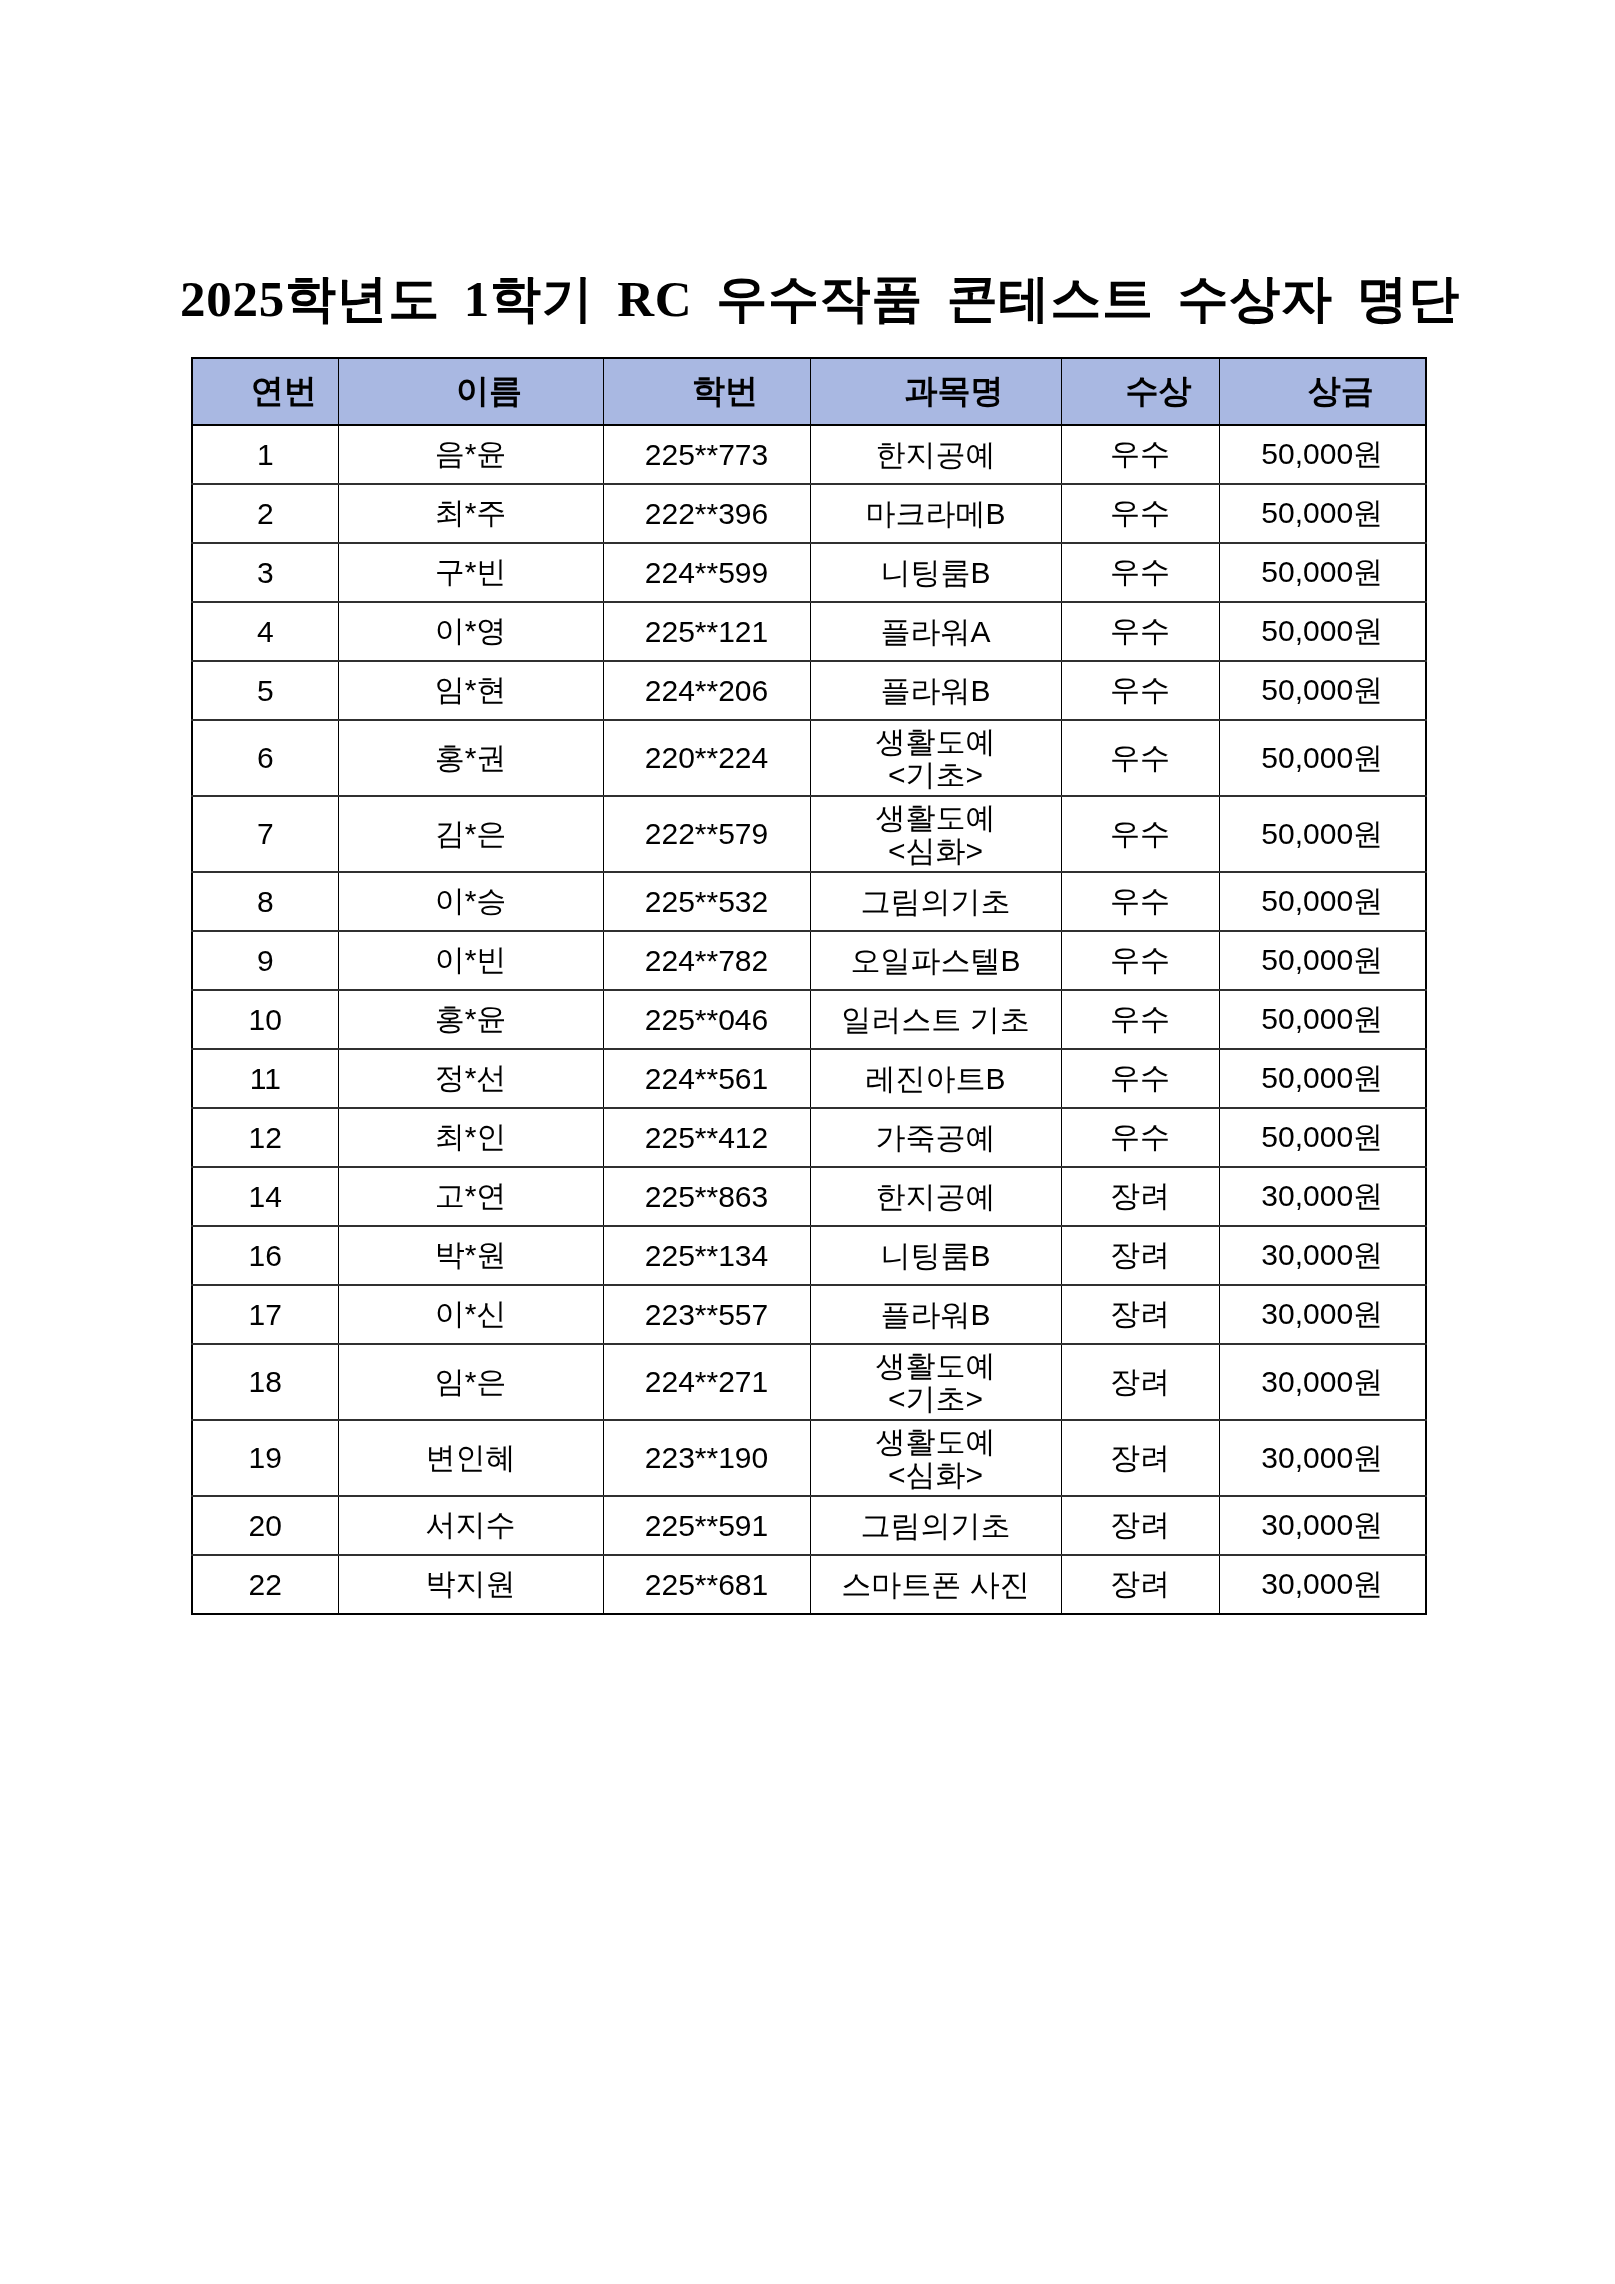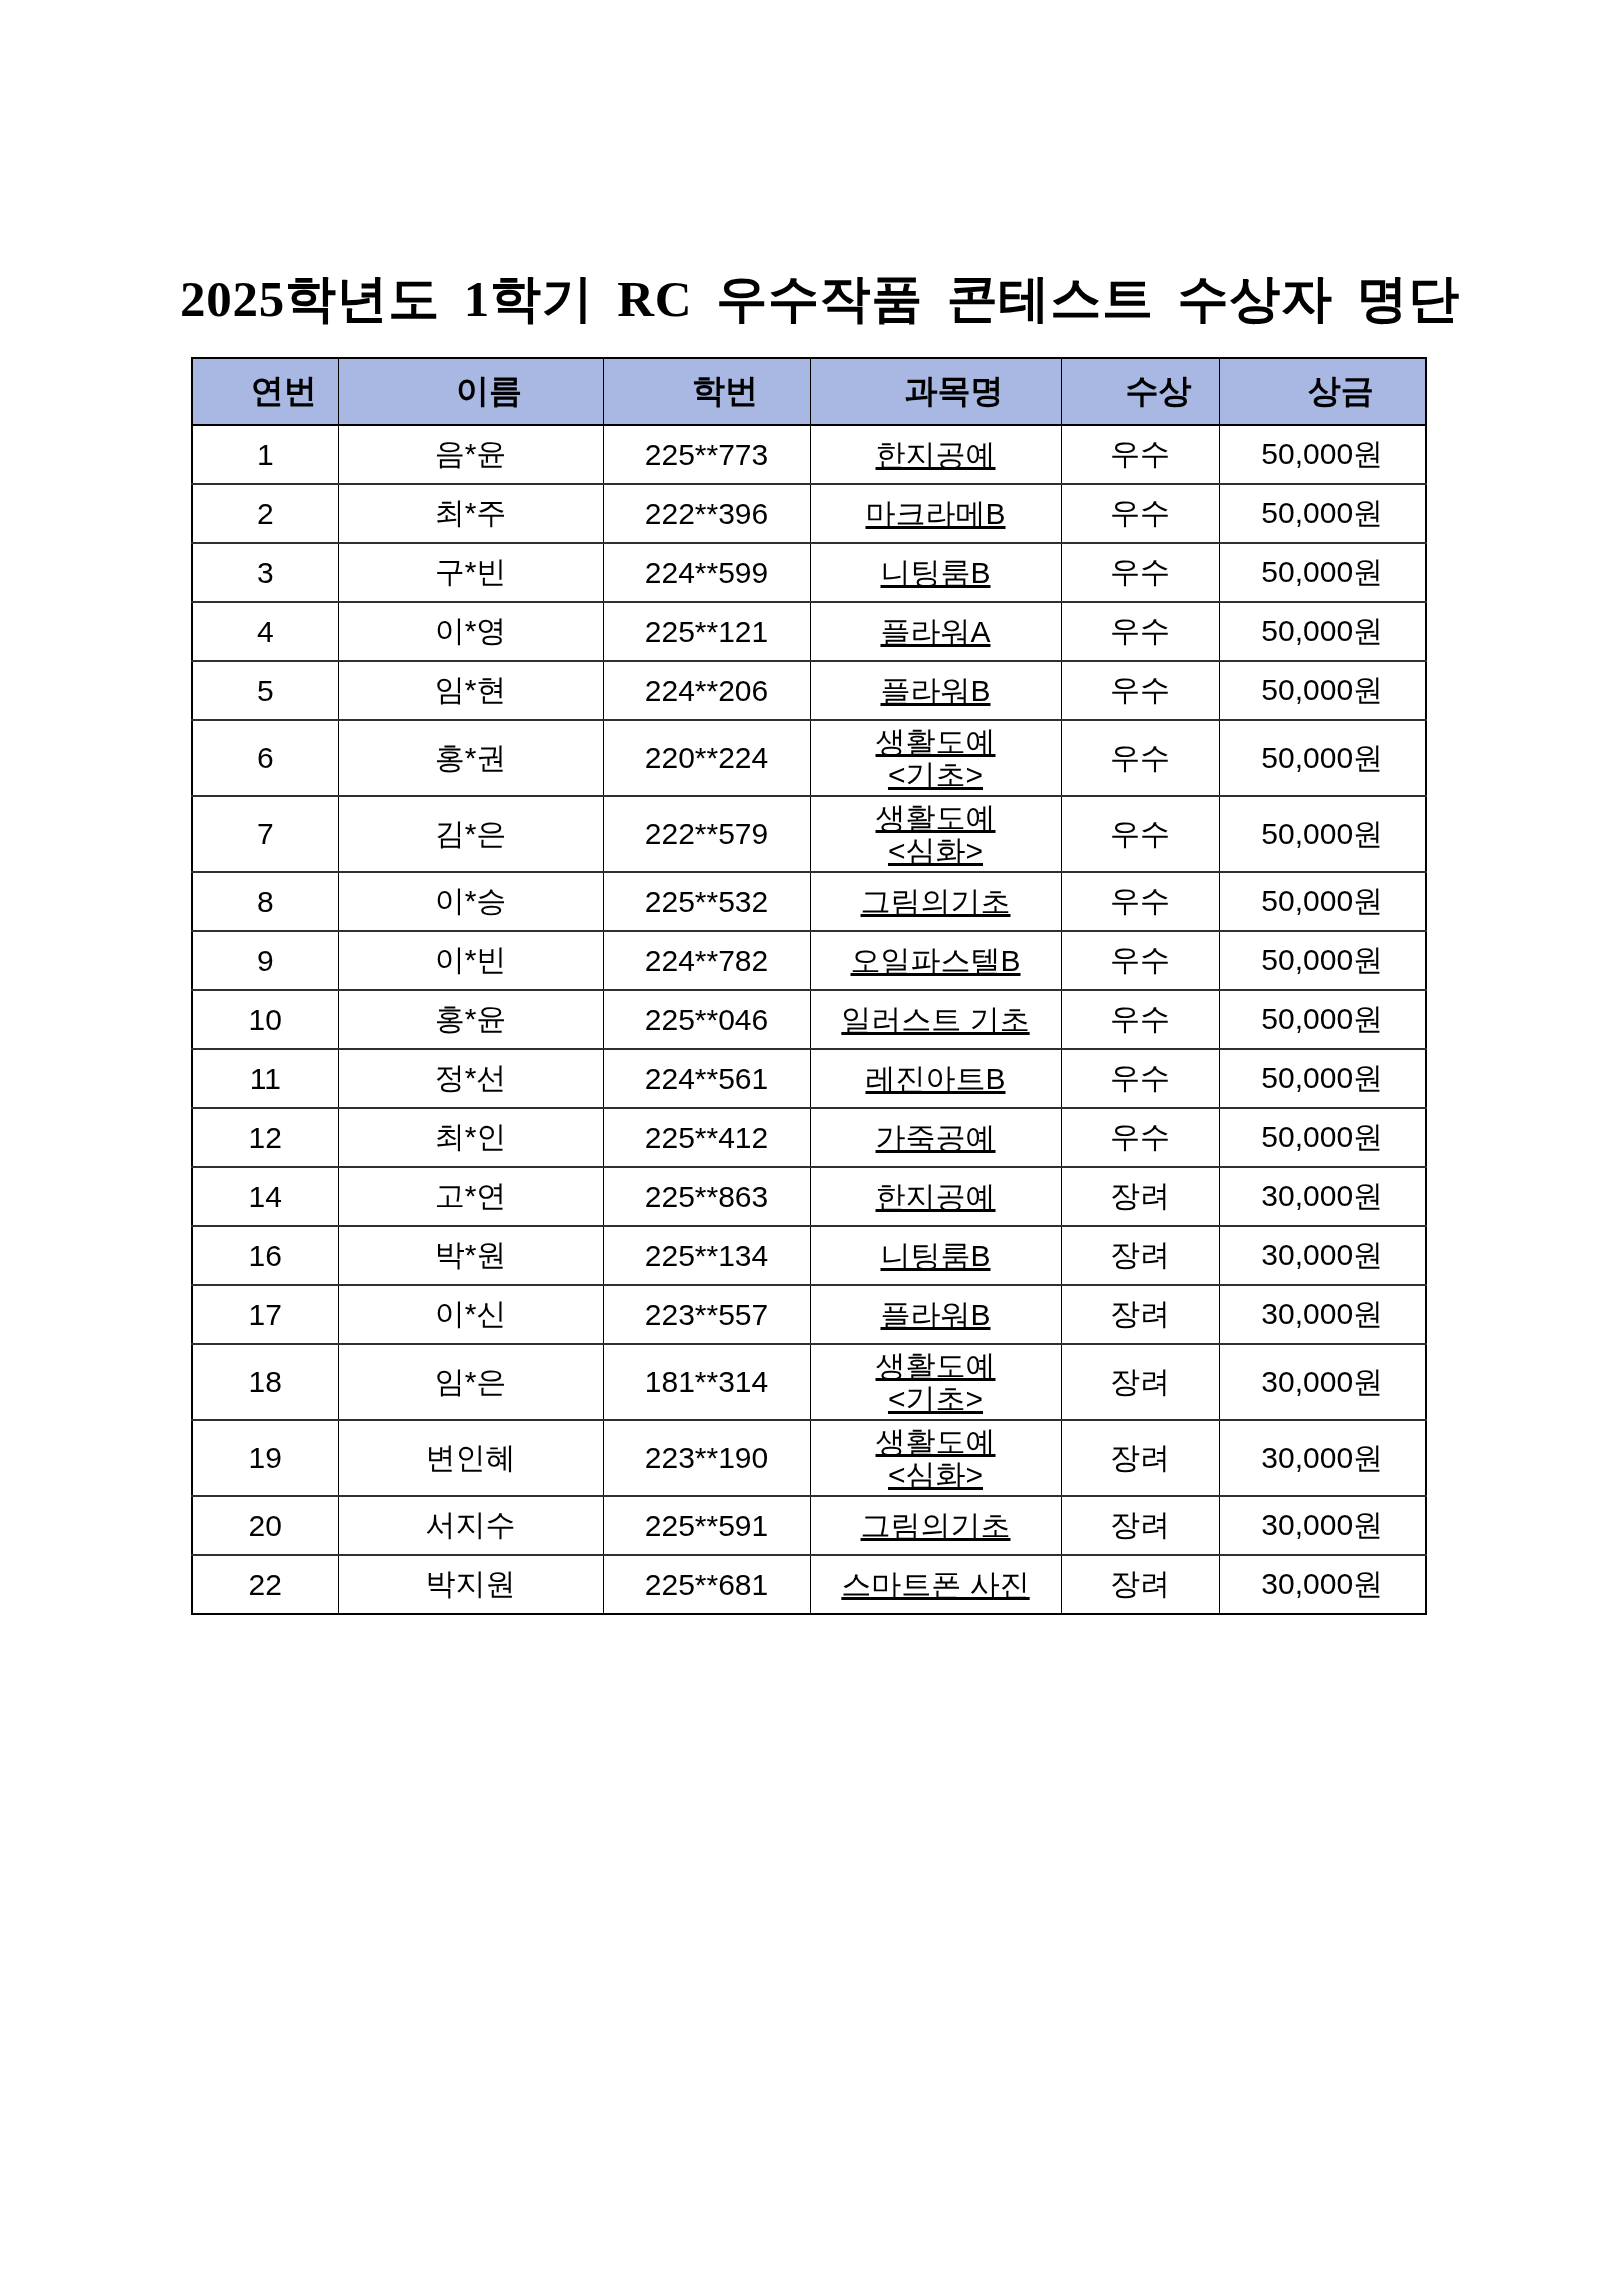--- a/index.html
+++ b/index.html
@@ -71,21 +71,20 @@
     font-weight: 400;
     border-top: 2px solid #303030;
     background: #ffffff;
   }
   tbody tr.tall td {
     height: 74px;
   }
   td.col-course {
     white-space: pre-line;
     line-height: 1.1;
-    text-decoration: underline;
   }
 </style>
 </head>
 <body>
 
 <div class="page">
 
   <h1 class="doc-title">2025학년도 1학기 RC 우수작품 콘테스트 수상자 명단</h1>
 
   <table class="winners">
@@ -226,21 +225,21 @@
           <td class="col-no">17</td>
           <td class="col-name">이*신</td>
           <td class="col-student-id">223**557</td>
           <td class="col-course">플라워B</td>
           <td class="col-award">장려</td>
           <td class="col-prize">30,000원</td>
         </tr>
         <tr class="tall">
           <td class="col-no">18</td>
           <td class="col-name">임*은</td>
-          <td class="col-student-id">181**314</td>
+          <td class="col-student-id">224**271</td>
           <td class="col-course">생활도예
 &lt;기초&gt;</td>
           <td class="col-award">장려</td>
           <td class="col-prize">30,000원</td>
         </tr>
         <tr class="tall">
           <td class="col-no">19</td>
           <td class="col-name">변인혜</td>
           <td class="col-student-id">223**190</td>
           <td class="col-course">생활도예

